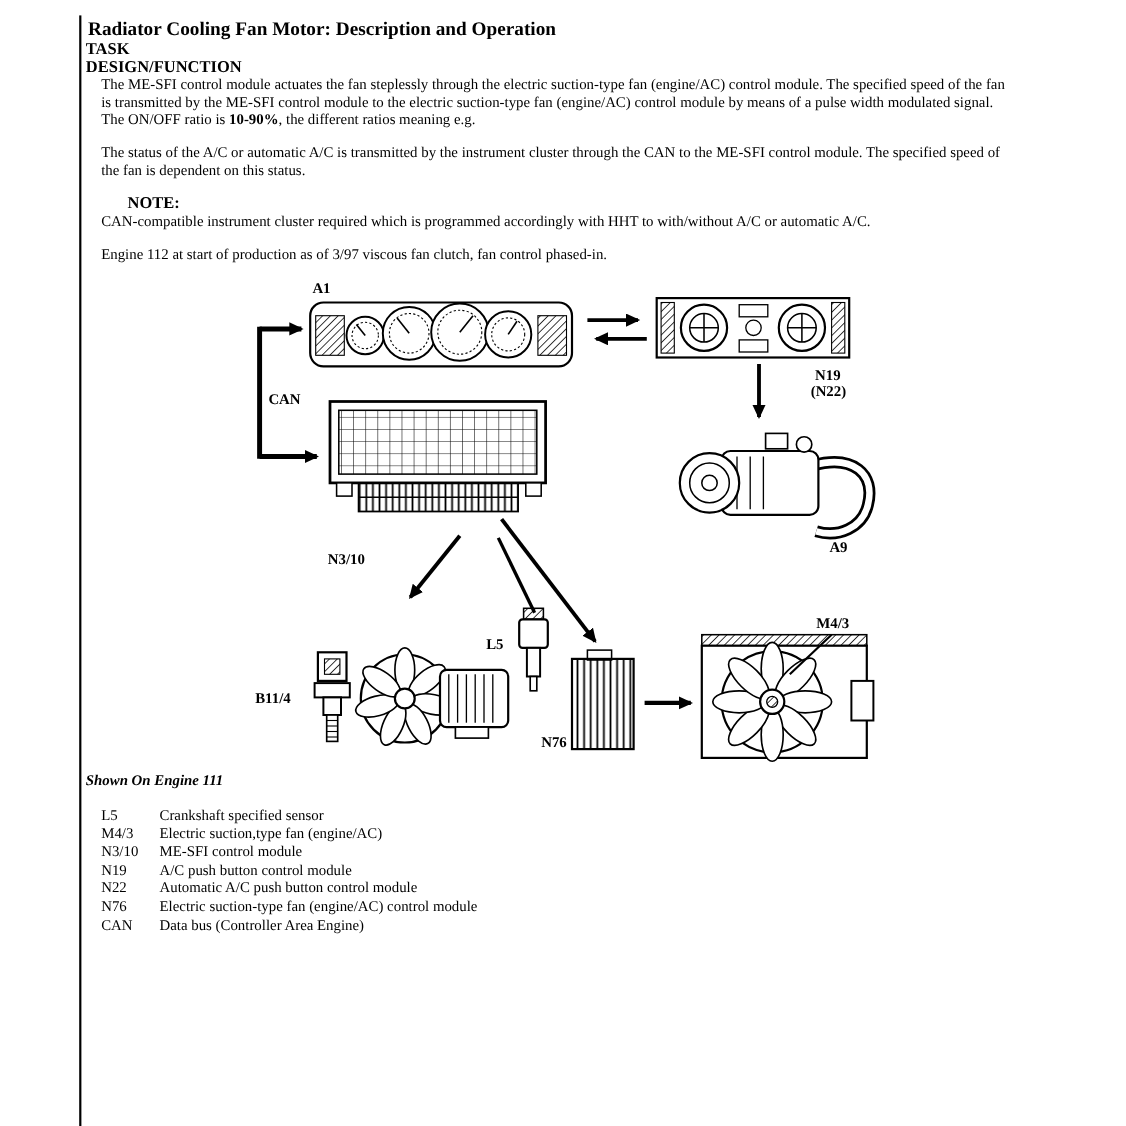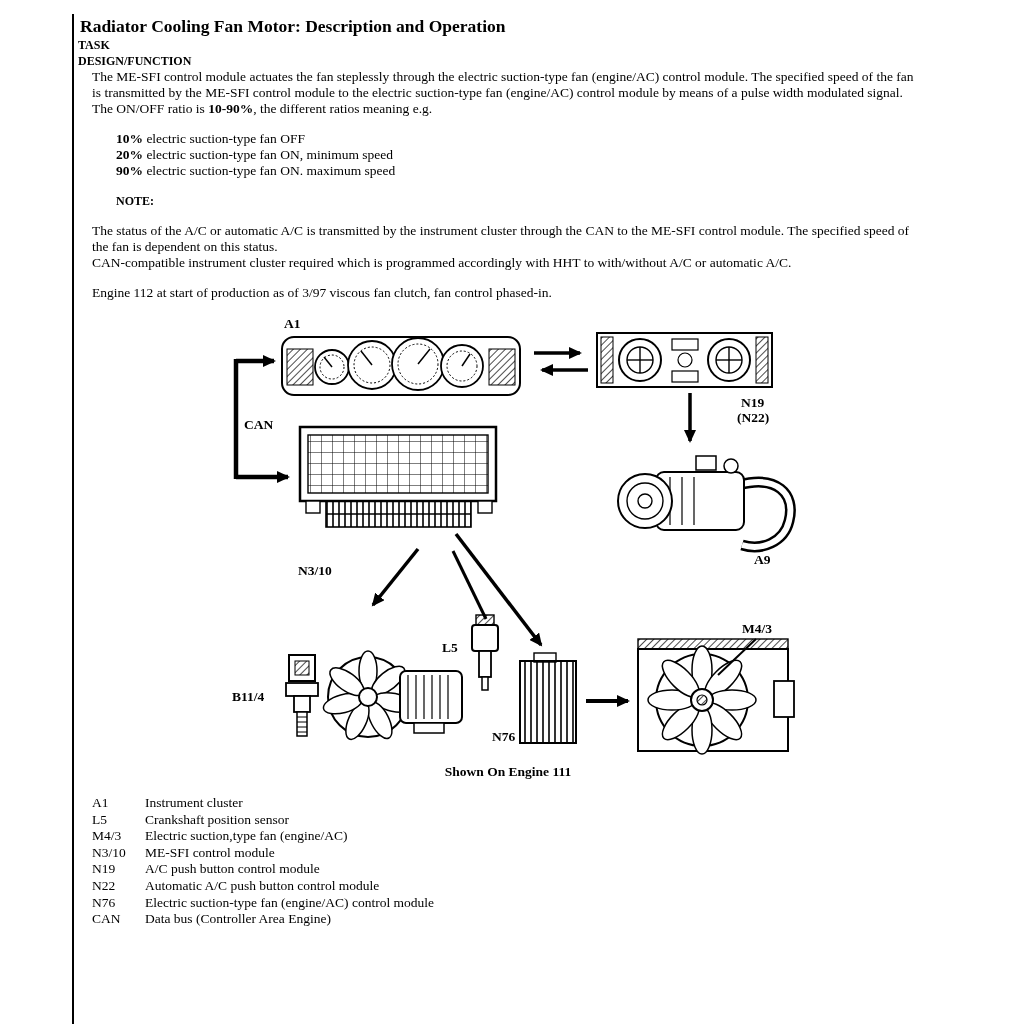--- a/index.html
+++ b/index.html
@@ -2,29 +2,29 @@
 <html><head>
 <meta charset="utf-8">
 <style>
   html,body{margin:0;padding:0;background:#fff;}
   body{width:1024px;height:1024px;overflow:hidden;color:#000;
        font-family:"Liberation Serif", serif;font-size:13.5px;line-height:16px;}
   .page{position:relative;width:1024px;height:1024px;background:#fff;}
   .content{position:absolute;left:72px;top:14px;width:884px;height:1020px;
            border-left:2px solid #000;padding:2px 0 0 4px;box-sizing:border-box;}
   .title{font-size:17.5px;font-weight:bold;line-height:21px;margin-left:2px;}
-  .h1{font-weight:bold;font-size:12px;}
+  .h1{font-weight:bold;font-size:15px;}
   .indent1{margin-left:38px;}
   .indent2{margin-left:60px;}
   .para{max-width:833px;margin-left:14px;}
   .gap-lg{}
   .gap{margin-top:14px;}
   b,.b{font-weight:bold;}
   .diagram-wrap{margin:8px 0 0 78px;width:700px;height:452px;}
-  .caption{font-weight:bold;text-align:center;width:860px;margin-top:3px;}
+  .caption{font-weight:bold;text-align:left;width:860px;margin-top:3px;font-style:italic;}
   .legend{margin:15px 0 0 14px;}
   .legend .row{line-height:16.6px;}
   .legend .code{display:inline-block;width:53px;}
   svg text.dlabel{font-family:"Liberation Serif", serif;font-weight:bold;font-size:13.5px;}
   svg .ln{stroke:#000;fill:none;}
 </style>
 </head>
 <body>
 
 <div class="page">
@@ -32,29 +32,24 @@
 
     <div class="title">Radiator Cooling Fan Motor: Description and Operation</div>
 
     <div class="h1">TASK</div>
 
     <div class="h1 gap-lg">DESIGN/FUNCTION</div>
     <div class="indent1 para">
       <span>The ME-SFI control module actuates the fan steplessly through the electric suction-type fan (engine/AC) control module. The specified speed of the fan is transmitted by the ME-SFI control module to the electric suction-type fan (engine/AC) control module by means of a pulse width modulated signal. The ON/OFF ratio is </span><span class="b">10-90%</span><span>, the different ratios meaning e.g.</span>
     </div>
 
-    <div class="indent1 gap">
-      <div><span class="b">10%</span><span> electric suction-type fan OFF</span></div>
-      <div><span class="b">20%</span><span> electric suction-type fan ON, minimum speed</span></div>
-      <div><span class="b">90%</span><span> electric suction-type fan ON. maximum speed</span></div>
-    </div>
+
+    <div class="indent1 para gap">The status of the A/C or automatic A/C is transmitted by the instrument cluster through the CAN to the ME-SFI control module. The specified speed of the fan is dependent on this status.</div>
 
     <div class="indent1 h1 gap">NOTE:</div>
-
-    <div class="indent1 para gap">The status of the A/C or automatic A/C is transmitted by the instrument cluster through the CAN to the ME-SFI control module. The specified speed of the fan is dependent on this status.</div>
     <div class="indent2 para">CAN-compatible instrument cluster required which is programmed accordingly with HHT to with/without A/C or automatic A/C.</div>
 
     <div class="indent2 para gap">Engine 112 at start of production as of 3/97 viscous fan clutch, fan control phased-in.</div>
 
     <div class="diagram-wrap">
       <svg width="700" height="452" viewBox="0 0 700 452">
         <defs>
           <marker id="arr" markerUnits="userSpaceOnUse" markerWidth="14" markerHeight="12" refX="11" refY="6" orient="auto">
             <path d="M0,0 L13,6 L0,12 z" fill="#000"></path>
           </marker>
@@ -216,22 +211,21 @@
           <rect x="618" y="372" width="20" height="36" fill="#fff" stroke="#000" stroke-width="1.8"></rect>
           <line x1="600" y1="330" x2="562" y2="366" class="ln" stroke-width="2"></line>
         </g>
         <text class="dlabel" x="586" y="324">M4/3</text>
       </svg>
     </div>
 
     <div class="caption">Shown On Engine 111</div>
 
     <div class="legend">
-      <div class="row"><span class="code">A1</span><span>Instrument cluster</span></div>
-      <div class="row"><span class="code">L5</span><span>Crankshaft position sensor</span></div>
+      <div class="row"><span class="code">L5</span><span>Crankshaft specified sensor</span></div>
       <div class="row"><span class="code">M4/3</span><span>Electric suction,type fan (engine/AC)</span></div>
       <div class="row"><span class="code">N3/10</span><span>ME-SFI control module</span></div>
       <div class="row"><span class="code">N19</span><span>A/C push button control module</span></div>
       <div class="row"><span class="code">N22</span><span>Automatic A/C push button control module</span></div>
       <div class="row"><span class="code">N76</span><span>Electric suction-type fan (engine/AC) control module</span></div>
       <div class="row"><span class="code">CAN</span><span>Data bus (Controller Area Engine)</span></div>
     </div>
 
   </div>
 </div>

